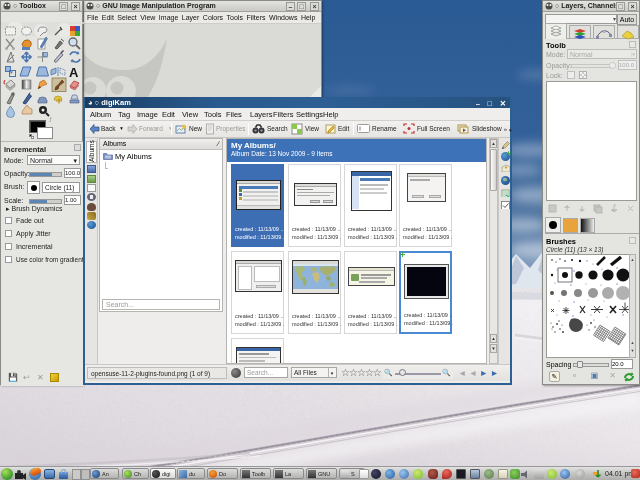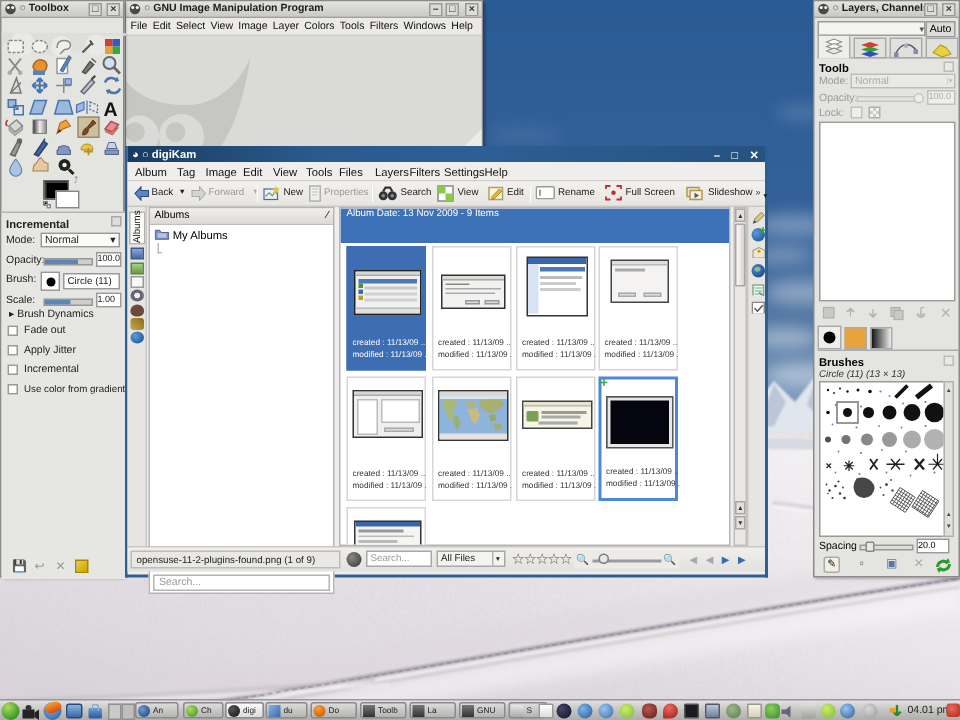--- a/index.html
+++ b/index.html
@@ -527,32 +527,33 @@
       <div style="position:absolute;left:1px;top:3px;width:11px;height:22px;background:#fbfbfa;border:1px solid #b5b4b1;writing-mode:vertical-rl;transform:rotate(180deg);font-size:6.5px;text-align:center;color:#111;line-height:9px;">Albums</div>
       <div class="sbi" style="top:27px;background:linear-gradient(180deg,#8aa5d8,#4a6aa8);border:1px solid #3a5a90;"></div>
       <div class="sbi" style="top:37px;background:linear-gradient(180deg,#a8d088,#6a9a4a);border:1px solid #5a8a3a;"></div>
       <div class="sbi" style="top:46px;background:#f8f8f6;border:1px solid #999;"></div>
       <div class="sbi" style="top:55px;background:radial-gradient(circle,#eee 40%,#667 45%);border:1px solid #667;border-radius:50%;"></div>
       <div class="sbi" style="top:65px;background:#6a4a3a;border-radius:50% 50% 40% 40%;"></div>
       <div class="sbi" style="top:74px;background:linear-gradient(45deg,#c8a84a,#8a6a1a);border-radius:2px;"></div>
       <div class="sbi" style="top:83px;background:radial-gradient(circle at 35% 35%,#5a9ad8,#1a4a8a);border-radius:50%;"></div>
     </div>
 
-    <div style="position:absolute;left:14px;top:41px;width:124px;height:258px;background:#fff;border:1px solid #b5b4b1;">
+    <div style="position:absolute;left:14px;top:41px;width:124px;height:174px;background:#fff;border:1px solid #b5b4b1;">
       <div style="position:absolute;left:0;top:0;width:100%;height:11px;background:linear-gradient(180deg,#f0efed,#dcdbd8);border-bottom:1px solid #c0bfbc;font-size:7px;line-height:10px;"><span style="margin-left:3px;">Albums</span><span style="float:right;margin-right:3px;">∕</span></div>
       <div style="position:absolute;left:3px;top:13px;font-size:7.5px;"><svg width="10" height="8" style="vertical-align:-1px;">
             <path d="M0.5 1.5 h3 l1 1.5 h5 v4.5 h-9 Z" fill="#7a8fc0" stroke="#4a5a90" stroke-width="0.6"></path>
             <rect x="2" y="3.5" width="6" height="3" fill="#b8c4e4"></rect>
           </svg> My Albums</div>
       <div style="position:absolute;left:5px;top:23px;width:3px;height:7px;border-left:1px solid #bbb;border-bottom:1px solid #bbb;"></div>
       <div style="position:absolute;left:2px;bottom:1px;width:118px;height:11px;background:#fff;border:1px solid #b5b4b1;font-size:7px;color:#999;line-height:10px;padding-left:3px;">Search...</div>
     </div>
 
     <div style="position:absolute;left:141px;top:41px;width:261px;height:226px;background:#fff;border:1px solid #b5b4b1;overflow:hidden;" id="thumbarea">
       <div style="position:absolute;left:0;top:0;width:100%;height:23px;background:#3d72b8;color:#fff;">
+        <div style="margin:2px 0 0 4px;font-size:8px;font-weight:bold;">My Albums/</div>
         <div style="margin:0 0 0 4px;font-size:6.5px;">Album Date: 13 Nov 2009 - 9 Items</div>
       </div>
 
       <div class="thumbcell selcell" style="left:4px;top:25px;">
         <div class="mini" style="left:4px;top:15px;width:45px;height:30px;background:#f0f0ee;border:1px solid #222;">
           <div style="height:3px;background:#d8d8d4;border-bottom:1px solid #aaa;"></div>
           <div style="margin:2px 2px 0;height:3px;background:#4a7ab8;"></div>
           <div style="margin:2px 2px 0 6px;height:2px;background:#c8c8c8;"></div>
           <div style="margin:2px 2px 0 6px;height:2px;background:#d0d0d0;"></div>
           <div style="margin:2px 2px 0 6px;height:2px;background:#d0d0d0;"></div>

